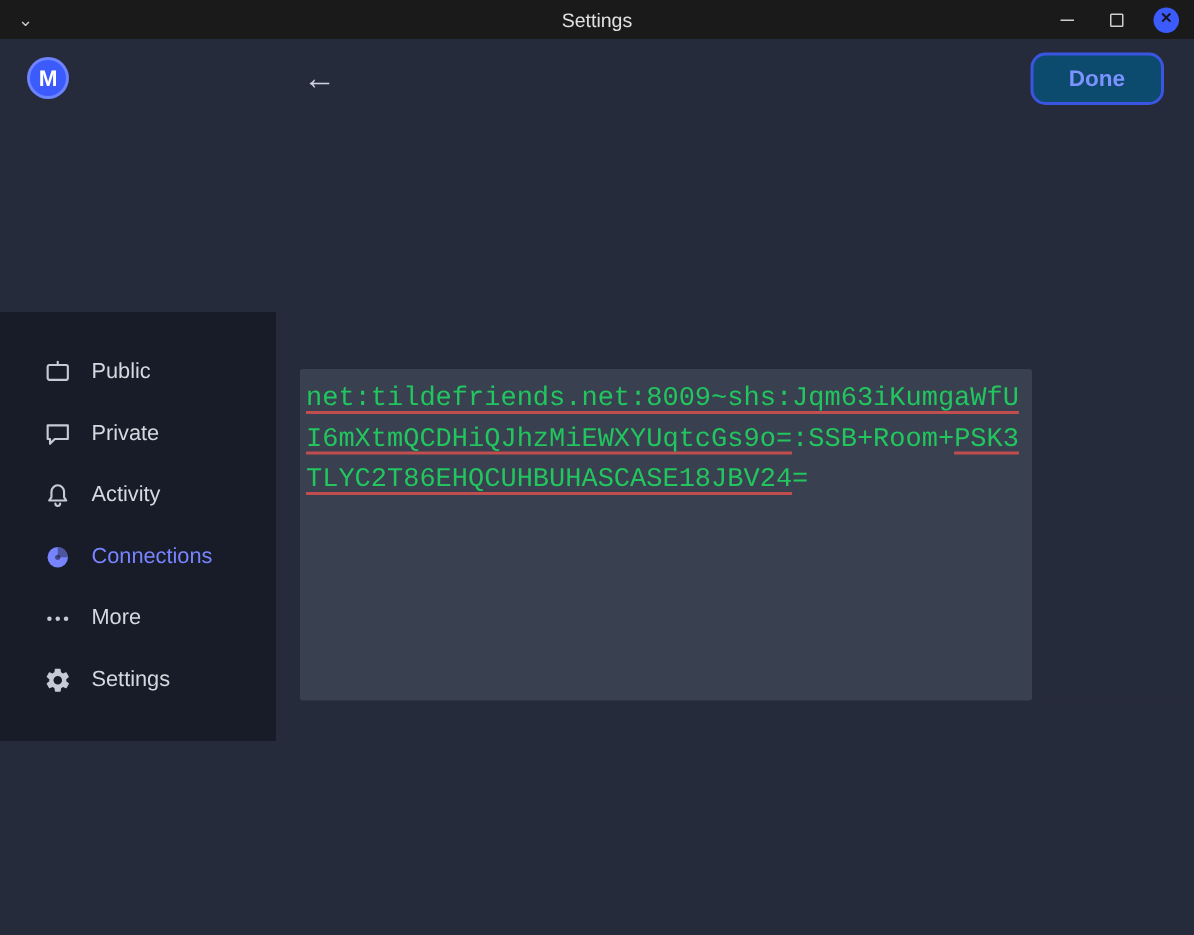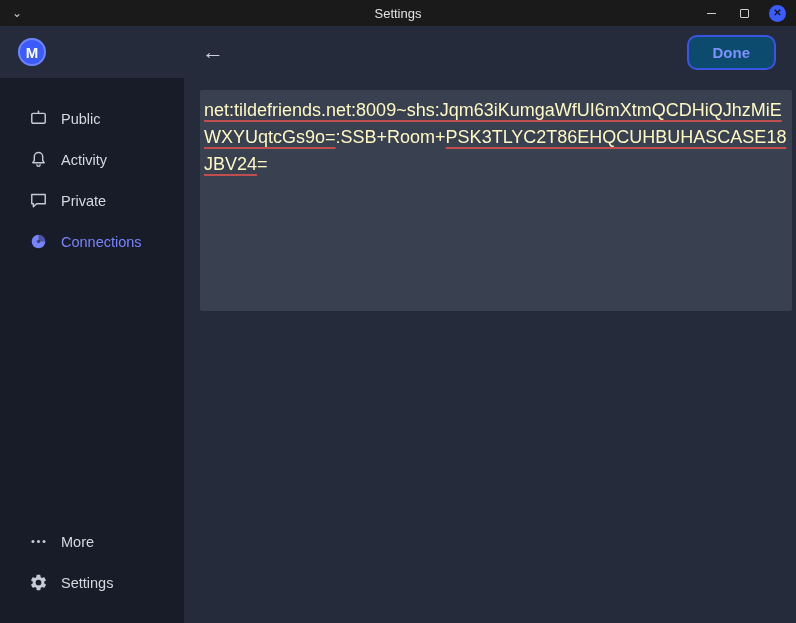--- a/index.html
+++ b/index.html
@@ -42,44 +42,44 @@
   }
   .done {
     margin-left: auto; margin-right: 20px;
     background: #0c4a6e; color: var(--done-text, #7c92ff);
     border: 2px solid var(--done-border, #3a55e2); border-radius: 10px;
     font-family: "Liberation Sans", sans-serif; font-size: 15px; font-weight: bold;
     padding: 7px 24px; cursor: pointer;
   }
 
   
-  .body { flex: 1; display: flex; min-height: 0; }
+  .body { flex: 1; display: flex; min-height: 0; align-items: center; }
 
   .sidebar {
     width: 184px; flex: 0 0 184px; background: #181c28;
     display: flex; flex-direction: column; padding: 20px 0 20px 0;
   }
   .menu-item {
     height: 41px; display: flex; align-items: center; gap: 13px;
     padding-left: 28px; cursor: pointer;
     color: #d6d8e0; font-size: 14.5px;
   }
   .menu-item .mi-icon { width: 20px; height: 20px; color: #c6cad6; display: flex; align-items: center; justify-content: center; }
   .menu-item .mi-icon svg { width: 19px; height: 19px; display: block; }
   .menu-item.active { color: var(--accent, #7884ff); }
   .menu-item.active .mi-icon { color: var(--accent, #7884ff); }
   .menu-bottom { margin-top: auto; }
 
   .content { flex: 1; background: #262b3c; padding: 12px 20px 0 16px; }
 
   .invite-input {
-    width: 592px; height: 221px; background: #394050; border-radius: 2px;
+    width: 488px; height: 221px; background: #394050; border-radius: 2px;
     padding: 7px 4px; cursor: text;
-    font-family: Liberation Sans, sans-serif;
-    font-size: 18px; line-height: 27px; color: #fef9c3;
+    font-family: Liberation Mono, monospace;
+    font-size: 18px; line-height: 27px; color: #22c55e;
     word-break: break-all; overflow: hidden;
   }
   .invite-input .misspelled {
     text-decoration: underline;
     text-decoration-color: var(--misspell-underline, #c14e4e);
     text-decoration-thickness: 2px;
     text-underline-offset: 4px;
   }
 </style>
 </head>
@@ -117,33 +117,33 @@
               <svg viewBox="0 0 24 24">
                 <rect x="3.5" y="5.5" width="17" height="12.5" rx="1.5" fill="none" stroke="currentColor" stroke-width="1.8" stroke-linejoin="round" stroke-linecap="round"></rect>
                 <line x1="12" y1="2.8" x2="12" y2="5.5" fill="none" stroke="currentColor" stroke-width="1.8" stroke-linejoin="round" stroke-linecap="round"></line>
               </svg>
             </span>
             <span class="mi-label">Public</span>
           </div>
           <div class="menu-item">
             <span class="mi-icon">
               <svg viewBox="0 0 24 24">
+                <path d="M3.5 4.5h17v11.5H9.5l-4 4v-4h-2z" fill="none" stroke="currentColor" stroke-width="1.8" stroke-linejoin="round" stroke-linecap="round"></path>
+              </svg>
+            </span>
+            <span class="mi-label">Private</span>
+          </div>
+          <div class="menu-item">
+            <span class="mi-icon">
+              <svg viewBox="0 0 24 24">
                 <path d="M12 3.2a5.3 5.3 0 0 0-5.3 5.3v4.6L4.8 16h14.4l-1.9-2.9V8.5A5.3 5.3 0 0 0 12 3.2z" fill="none" stroke="currentColor" stroke-width="1.8" stroke-linejoin="round" stroke-linecap="round"></path>
                 <path d="M10 18.6a2 2 0 0 0 4 0" fill="none" stroke="currentColor" stroke-width="1.8" stroke-linejoin="round" stroke-linecap="round"></path>
               </svg>
             </span>
             <span class="mi-label">Activity</span>
-          </div>
-          <div class="menu-item">
-            <span class="mi-icon">
-              <svg viewBox="0 0 24 24">
-                <path d="M3.5 4.5h17v11.5H9.5l-4 4v-4h-2z" fill="none" stroke="currentColor" stroke-width="1.8" stroke-linejoin="round" stroke-linecap="round"></path>
-              </svg>
-            </span>
-            <span class="mi-label">Private</span>
           </div>
           <div class="menu-item active">
             <span class="mi-icon">
               <svg viewBox="0 0 24 24">
                 <circle cx="12" cy="12" r="8.6" fill="currentColor"></circle>
                 <path d="M12 12 L12 3.4 A8.6 8.6 0 0 1 20.6 12 Z" fill="#181c28" opacity="0.45"></path>
                 <circle cx="12" cy="12" r="2.2" fill="#181c28" opacity="0.6"></circle>
               </svg>
             </span>
             <span class="mi-label">Connections</span>

